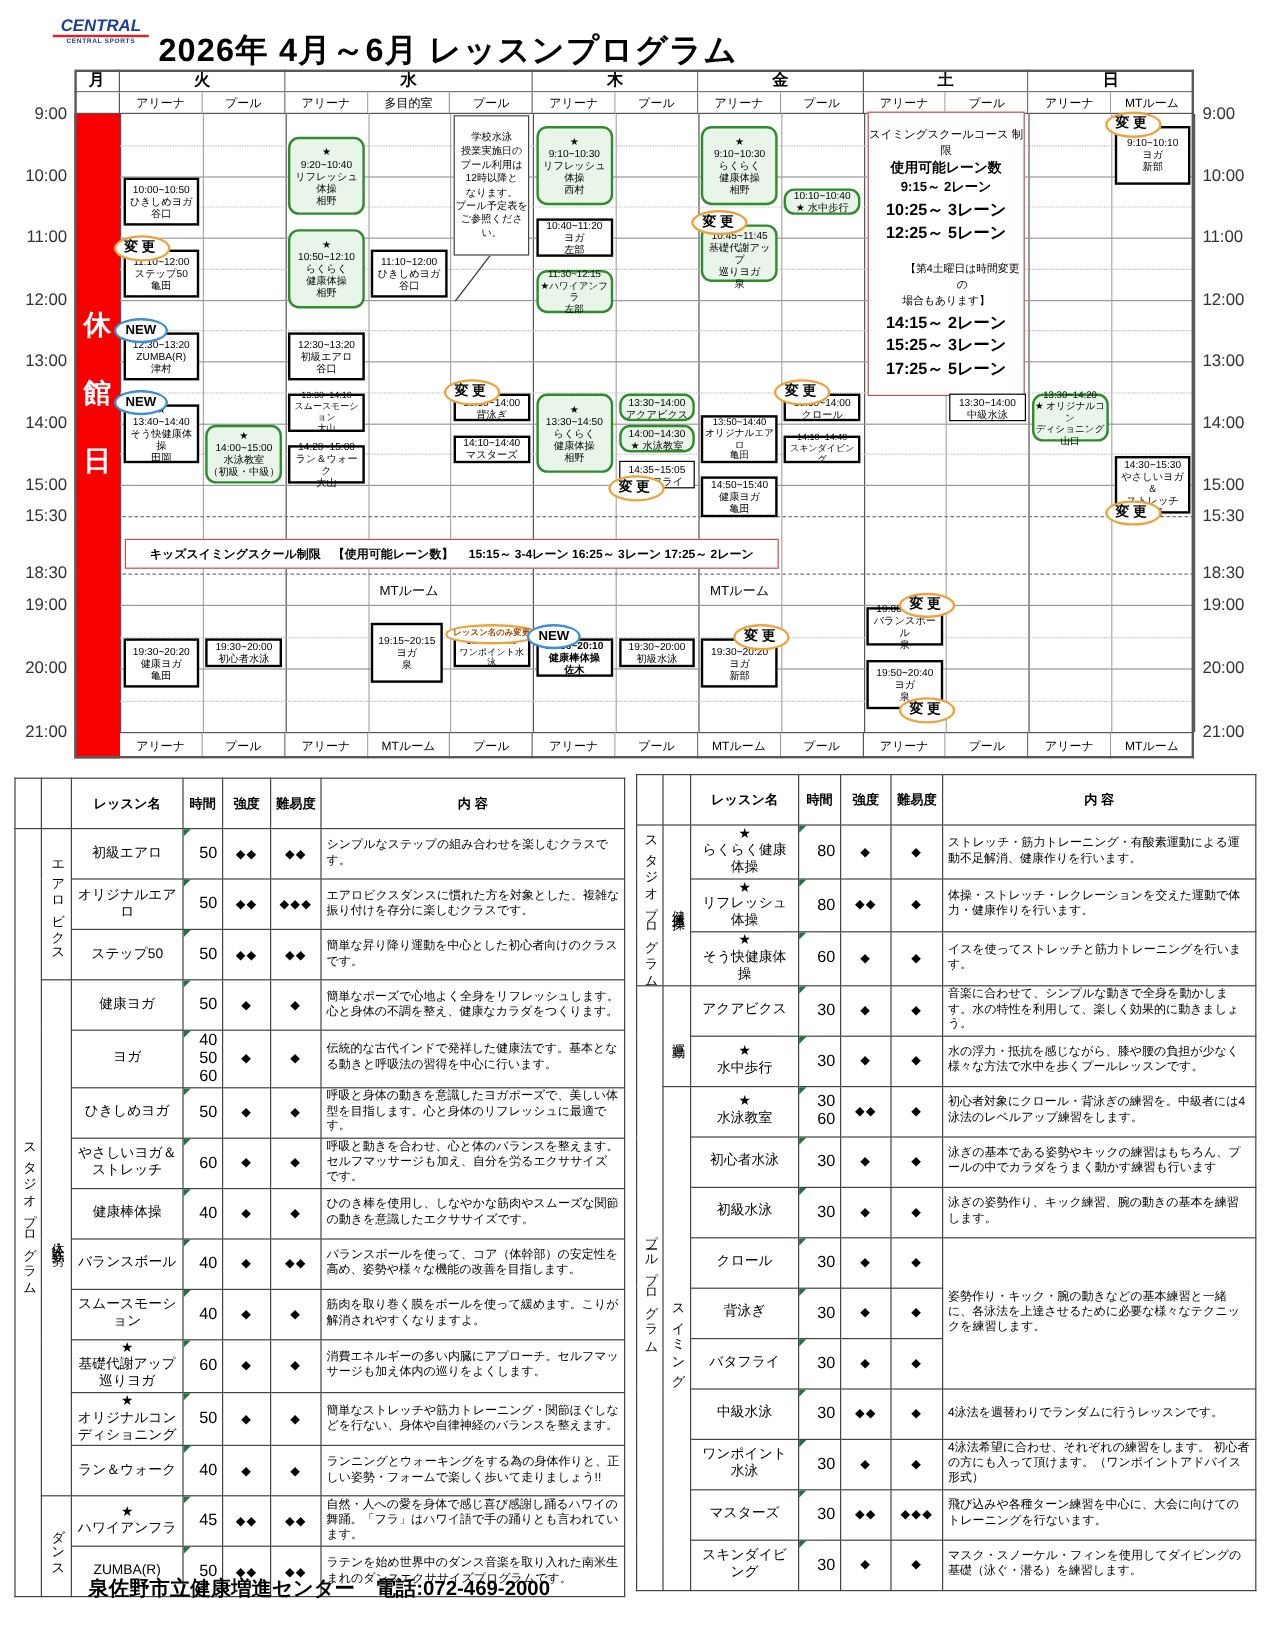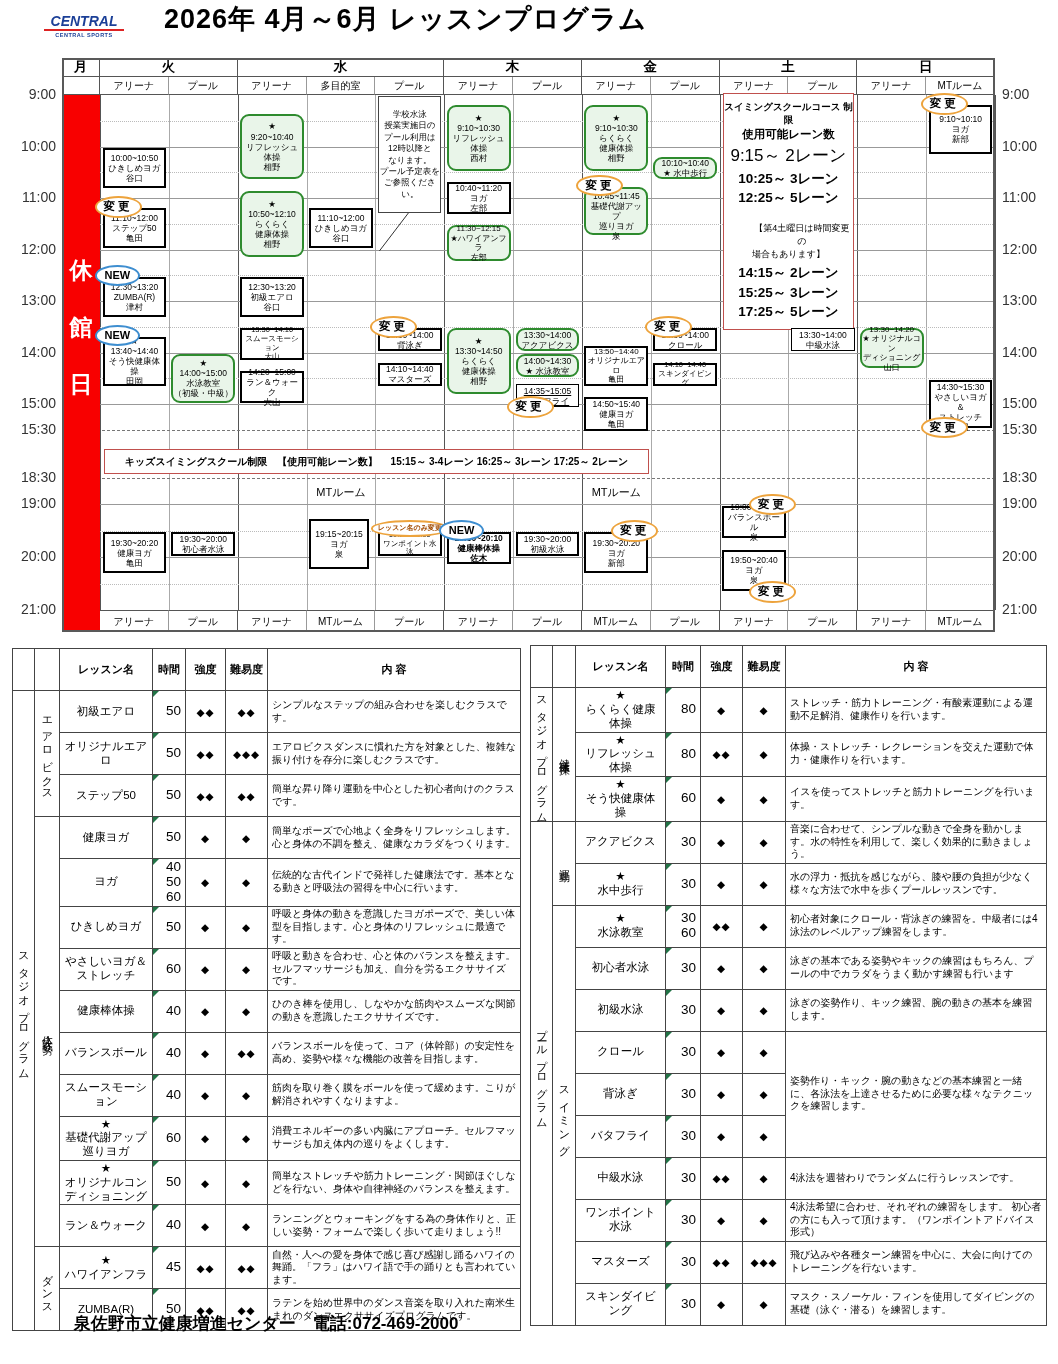--- a/index.html
+++ b/index.html
@@ -3,21 +3,21 @@
 <meta charset="utf-8">
 <style>
   html,body{margin:0;padding:0;background:#fff;}
   body{font-family:"Liberation Sans","DejaVu Sans",sans-serif;color:#000;}
   #page{position:relative;width:1058px;height:1364px;background:#fff;overflow:hidden;}
 
   
   #logo{position:absolute;left:44px;top:14px;width:80px;text-align:center;}
   #logo .l1{font-size:14px;font-weight:900;font-style:italic;color:#1b3f97;border-bottom:2px solid #d22;line-height:1.1;}
   #logo .l2{font-size:5.5px;font-weight:bold;color:#1b3f97;letter-spacing:.5px;margin-top:1px;}
-  #title{position:absolute;left:132px;top:1px;font-size:27px;font-weight:bold;letter-spacing:1px;white-space:nowrap;margin-left:32px;}
+  #title{position:absolute;left:132px;top:24px;font-size:27px;font-weight:bold;letter-spacing:1px;white-space:nowrap;}
 
   
   .cell{position:absolute;box-sizing:border-box;display:flex;align-items:center;justify-content:center;background:#fff;}
   .gline{position:absolute;z-index:0;}
   .block{position:absolute;box-sizing:border-box;display:flex;flex-direction:column;justify-content:center;
          align-items:center;text-align:center;background:#fff;line-height:1.18;font-size:8.5px;z-index:3;}
   .block.black{border:2.5px solid #000;}
   .block.thin{border:1.5px solid #000;}
   .block.green{border:2.5px solid #2e8b2e;background:#e9f5e9;border-radius:9px;}
   .block.note{border:1.5px solid #444;font-size:8.5px;line-height:1.35;}
@@ -161,23 +161,23 @@
         <div>プール利用は</div>
         <div>12時以降と</div>
         <div>なります。</div>
         <div>プール予定表を</div>
         <div>ご参照ください。</div>
       </div>
       <svg style="position:absolute;left:0;top:0;width:1058px;height:660px;z-index:2;pointer-events:none;">
         <line x1="408.38461538461536" y1="213" x2="379.38461538461536" y2="251" stroke="#333" stroke-width="1"></line>
       </svg>
       <div style="position: absolute; box-sizing: border-box; left: 722.615px; top: 93px; width: 131.692px; height: 237px; border: 1.5px solid rgb(192, 80, 77); background: rgb(255, 255, 255); z-index: 3; display: flex; flex-direction: column; justify-content: center; align-items: center; text-align: center;">
-        <div style="font-size: 9.5px; font-weight: bold;">スイミングスクールコース 制限</div>
+        <div style="font-size: 9.5px; font-weight: normal;">スイミングスクールコース 制限</div>
         <div style="font-size: 11.5px; font-weight: bold; margin-bottom: 2px;">使用可能レーン数</div>
-        <div style="font-size: 17px; font-weight: normal; line-height: 1.45;">9:15～ 2レーン</div>
+        <div style="font-size: 11px; font-weight: bold; line-height: 1.45;">9:15～ 2レーン</div>
         <div style="font-size: 13.5px; font-weight: bold; line-height: 1.45;">10:25～ 3レーン</div>
         <div style="font-size: 13.5px; font-weight: bold; line-height: 1.45;">12:25～ 5レーン</div>
         <div style="font-size: 9px; margin-top: 14px; margin-left: 27px;">【第4土曜日は時間変更の</div>
         <div style="font-size: 9px; margin-bottom: 2px;">場合もあります】</div>
         <div style="font-size: 13.5px; font-weight: bold; line-height: 1.45;">14:15～ 2レーン</div>
         <div style="font-size: 13.5px; font-weight: bold; line-height: 1.45;">15:25～ 3レーン</div>
         <div style="font-size: 13.5px; font-weight: bold; line-height: 1.45;">17:25～ 5レーン</div>
       </div>
       <div class="block black" style="position: absolute; box-sizing: border-box; left: 102.5px; top: 148.038px; width: 63.8462px; height: 39.9487px;">
         <div>10:00~10:50</div>
@@ -302,21 +302,21 @@
         <div class="badge new" style="left: -10px; top: -14px;">NEW</div>
       </div>
       <div class="block green" style="position: absolute; box-sizing: border-box; left: 515.577px; top: 328.423px; width: 63.8462px; height: 22.7692px;">
         <div>13:30~14:00</div>
         <div>アクアビクス</div>
       </div>
       <div class="block green" style="position: absolute; box-sizing: border-box; left: 515.577px; top: 354.192px; width: 63.8462px; height: 22.7692px;">
         <div>14:00~14:30</div>
         <div>★ 水泳教室</div>
       </div>
-      <div class="block thin" style="position: absolute; box-sizing: border-box; left: 515.577px; top: 384.256px; width: 63.8462px; height: 22.7692px; text-decoration: underline;">
+      <div class="block thin" style="position: absolute; box-sizing: border-box; left: 515.577px; top: 384.256px; width: 63.8462px; height: 22.7692px;">
         <div>14:35~15:05</div>
         <div>バタフライ</div>
         <div class="badge change" style="left: -10px; bottom: -12px;">変更</div>
       </div>
       <div class="block black" style="position: absolute; box-sizing: border-box; left: 515.577px; top: 532.3px; width: 63.8462px; height: 23.4px;">
         <div>19:30~20:00</div>
         <div>初級水泳</div>
       </div>
       <div class="block green" style="position: absolute; box-sizing: border-box; left: 584.423px; top: 105.09px; width: 63.8462px; height: 65.7179px;">
         <div>★</div>

